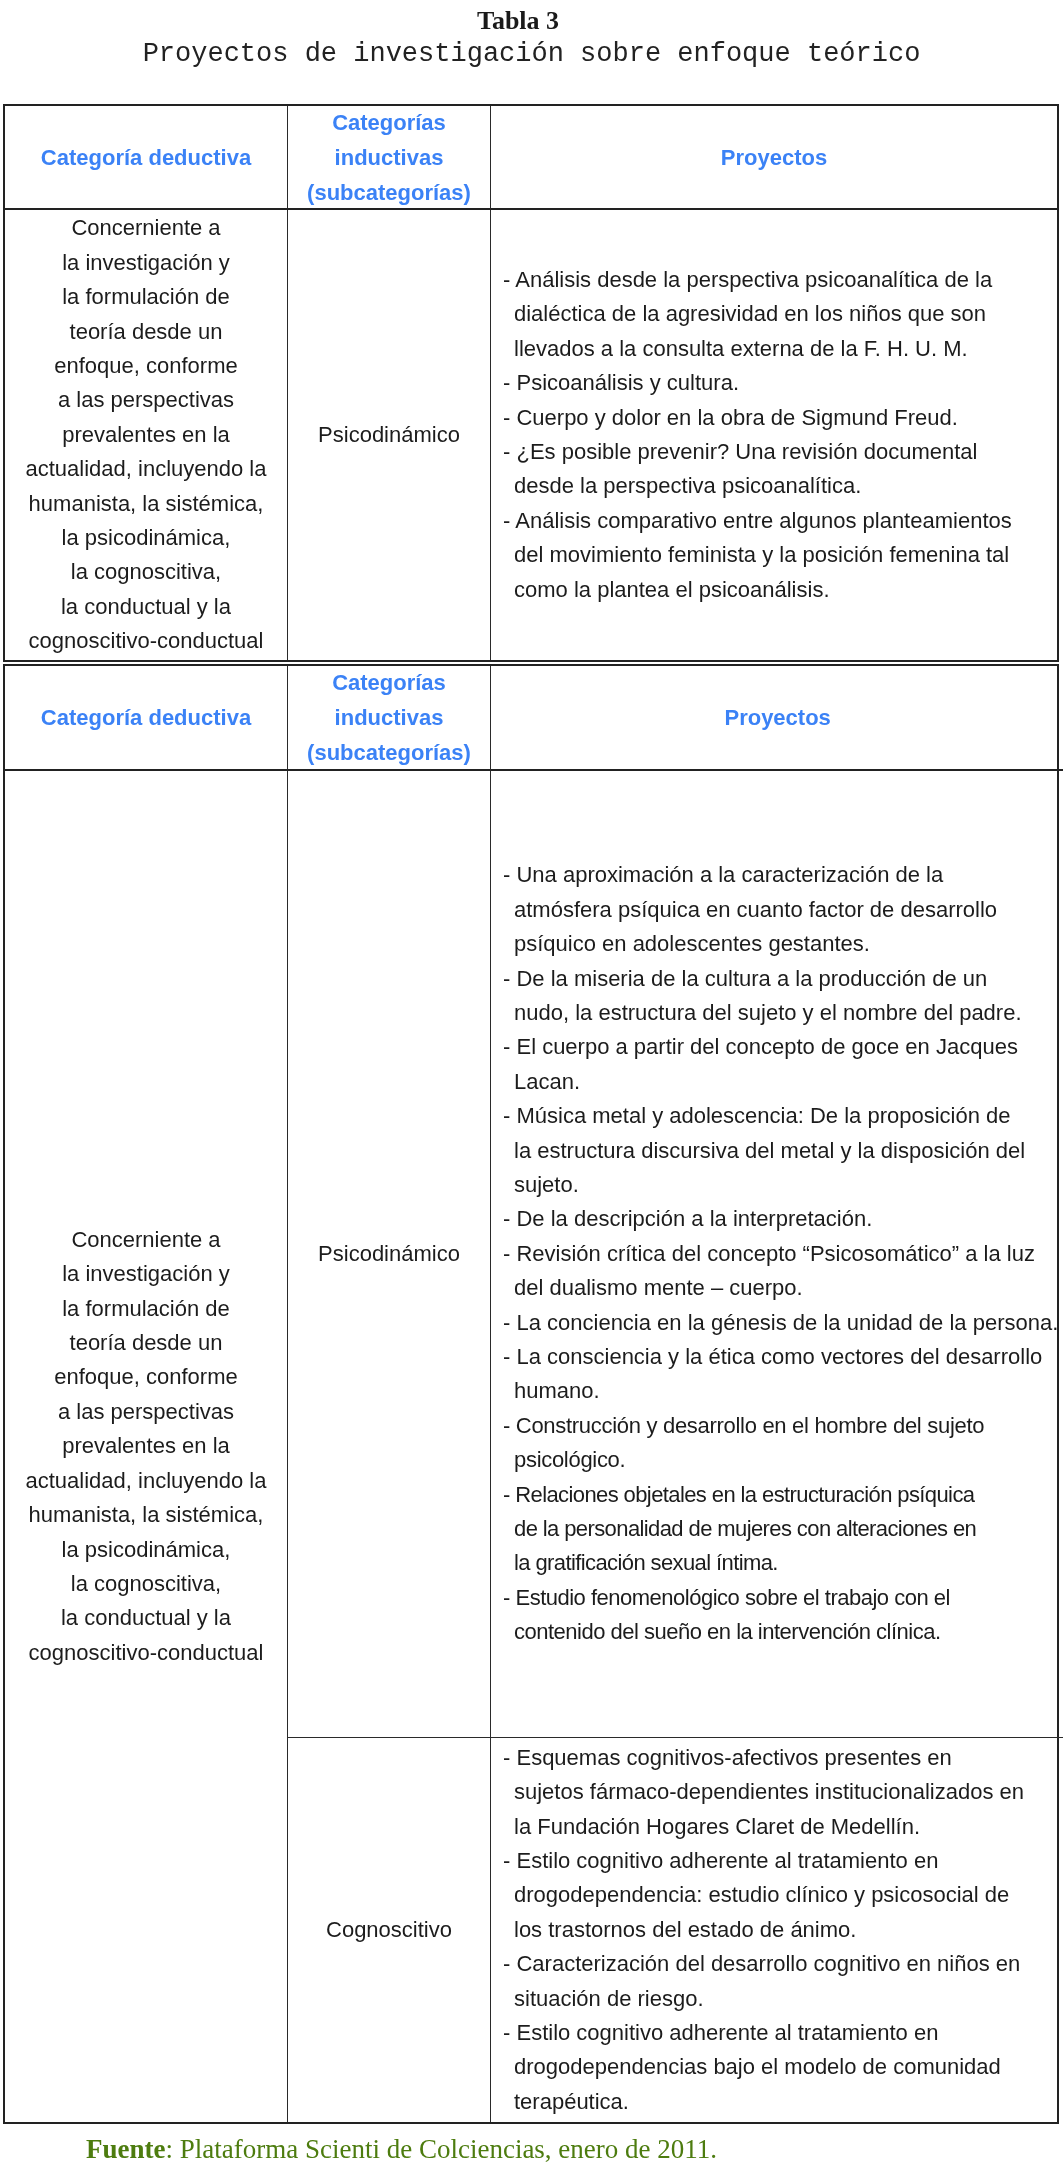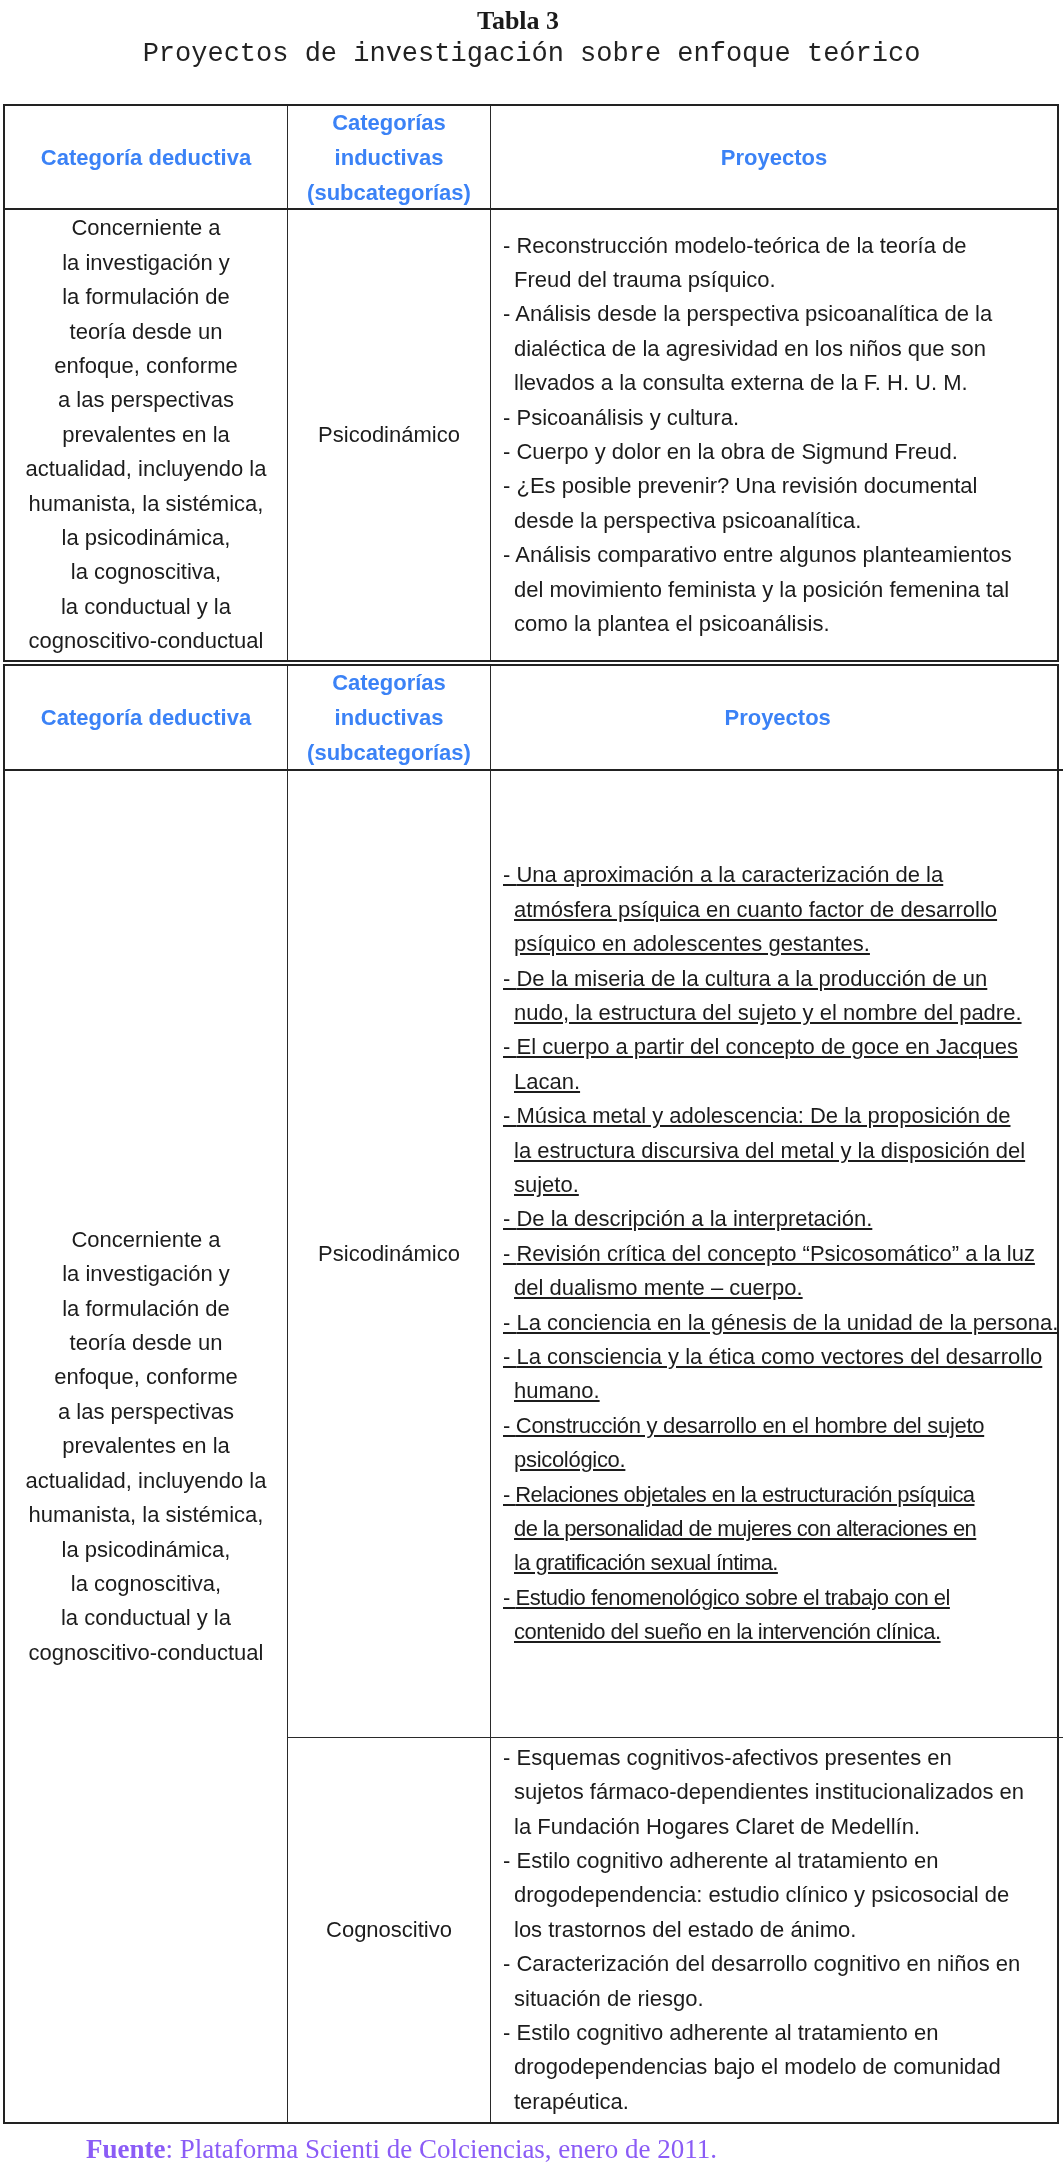--- a/index.html
+++ b/index.html
@@ -71,21 +71,21 @@
     .proj-list li::before { content: "- "; }
     .t2-psico li:nth-child(9)  { letter-spacing: -0.3px; }
     .t2-psico li:nth-child(10) { letter-spacing: -0.6px; }
     .t2-psico li:nth-child(11) { letter-spacing: -0.5px; }
     .t2-psico li:nth-child(12)::first-line { word-spacing: 6px; }
 
     .source {
       position: absolute; left: 86px; top: 2131px;
       font-family: "Liberation Serif", serif;
       font-size: 27px; line-height: 36px;
-      color: #8b5cf6;
+      color: #4d7c0f;
       white-space: nowrap;
     }
     .source b { font-weight: bold; }
   </style>
 </head>
 <body>
 
 <div class="doc-title">Tabla 3</div>
 <div class="doc-subtitle">Proyectos de investigación sobre enfoque teórico</div>
 
@@ -105,22 +105,20 @@
 prevalentes en la
 actualidad, incluyendo la
 humanista, la sistémica,
 la psicodinámica,
 la cognoscitiva,
 la conductual y la
 cognoscitivo-conductual</div>
   <div class="cell c2">Psicodinámico</div>
   <div class="cell c3 proj-cell">
     <ul class="proj-list">
-      <li>Reconstrucción modelo-teórica de la teoría de
-Freud del trauma psíquico.</li>
       <li>Análisis desde la perspectiva psicoanalítica de la
 dialéctica de la agresividad en los niños que son
 llevados a la consulta externa de la F. H. U. M.</li>
       <li>Psicoanálisis y cultura.</li>
       <li>Cuerpo y dolor en la obra de Sigmund Freud.</li>
       <li>¿Es posible prevenir? Una revisión documental
 desde la perspectiva psicoanalítica.</li>
       <li>Análisis comparativo entre algunos planteamientos
 del movimiento feminista y la posición femenina tal
 como la plantea el psicoanálisis.</li>
@@ -143,21 +141,21 @@
 a las perspectivas
 prevalentes en la
 actualidad, incluyendo la
 humanista, la sistémica,
 la psicodinámica,
 la cognoscitiva,
 la conductual y la
 cognoscitivo-conductual</div>
 
   <div class="cell c2 row-sep" style="grid-column:2;grid-row:2;">Psicodinámico</div>
-  <div class="cell c3 proj-cell row-sep" style="grid-column:3;grid-row:2;text-decoration:underline;">
+  <div class="cell c3 proj-cell row-sep" style="grid-column:3;grid-row:2;">
     <ul class="proj-list t2-psico">
       <li>Una aproximación a la caracterización de la
 atmósfera psíquica en cuanto factor de desarrollo
 psíquico en adolescentes gestantes.</li>
       <li>De la miseria de la cultura a la producción de un
 nudo, la estructura del sujeto y el nombre del padre.</li>
       <li>El cuerpo a partir del concepto de goce en Jacques
 Lacan.</li>
       <li>Música metal y adolescencia: De la proposición de
 la estructura discursiva del metal y la disposición del

